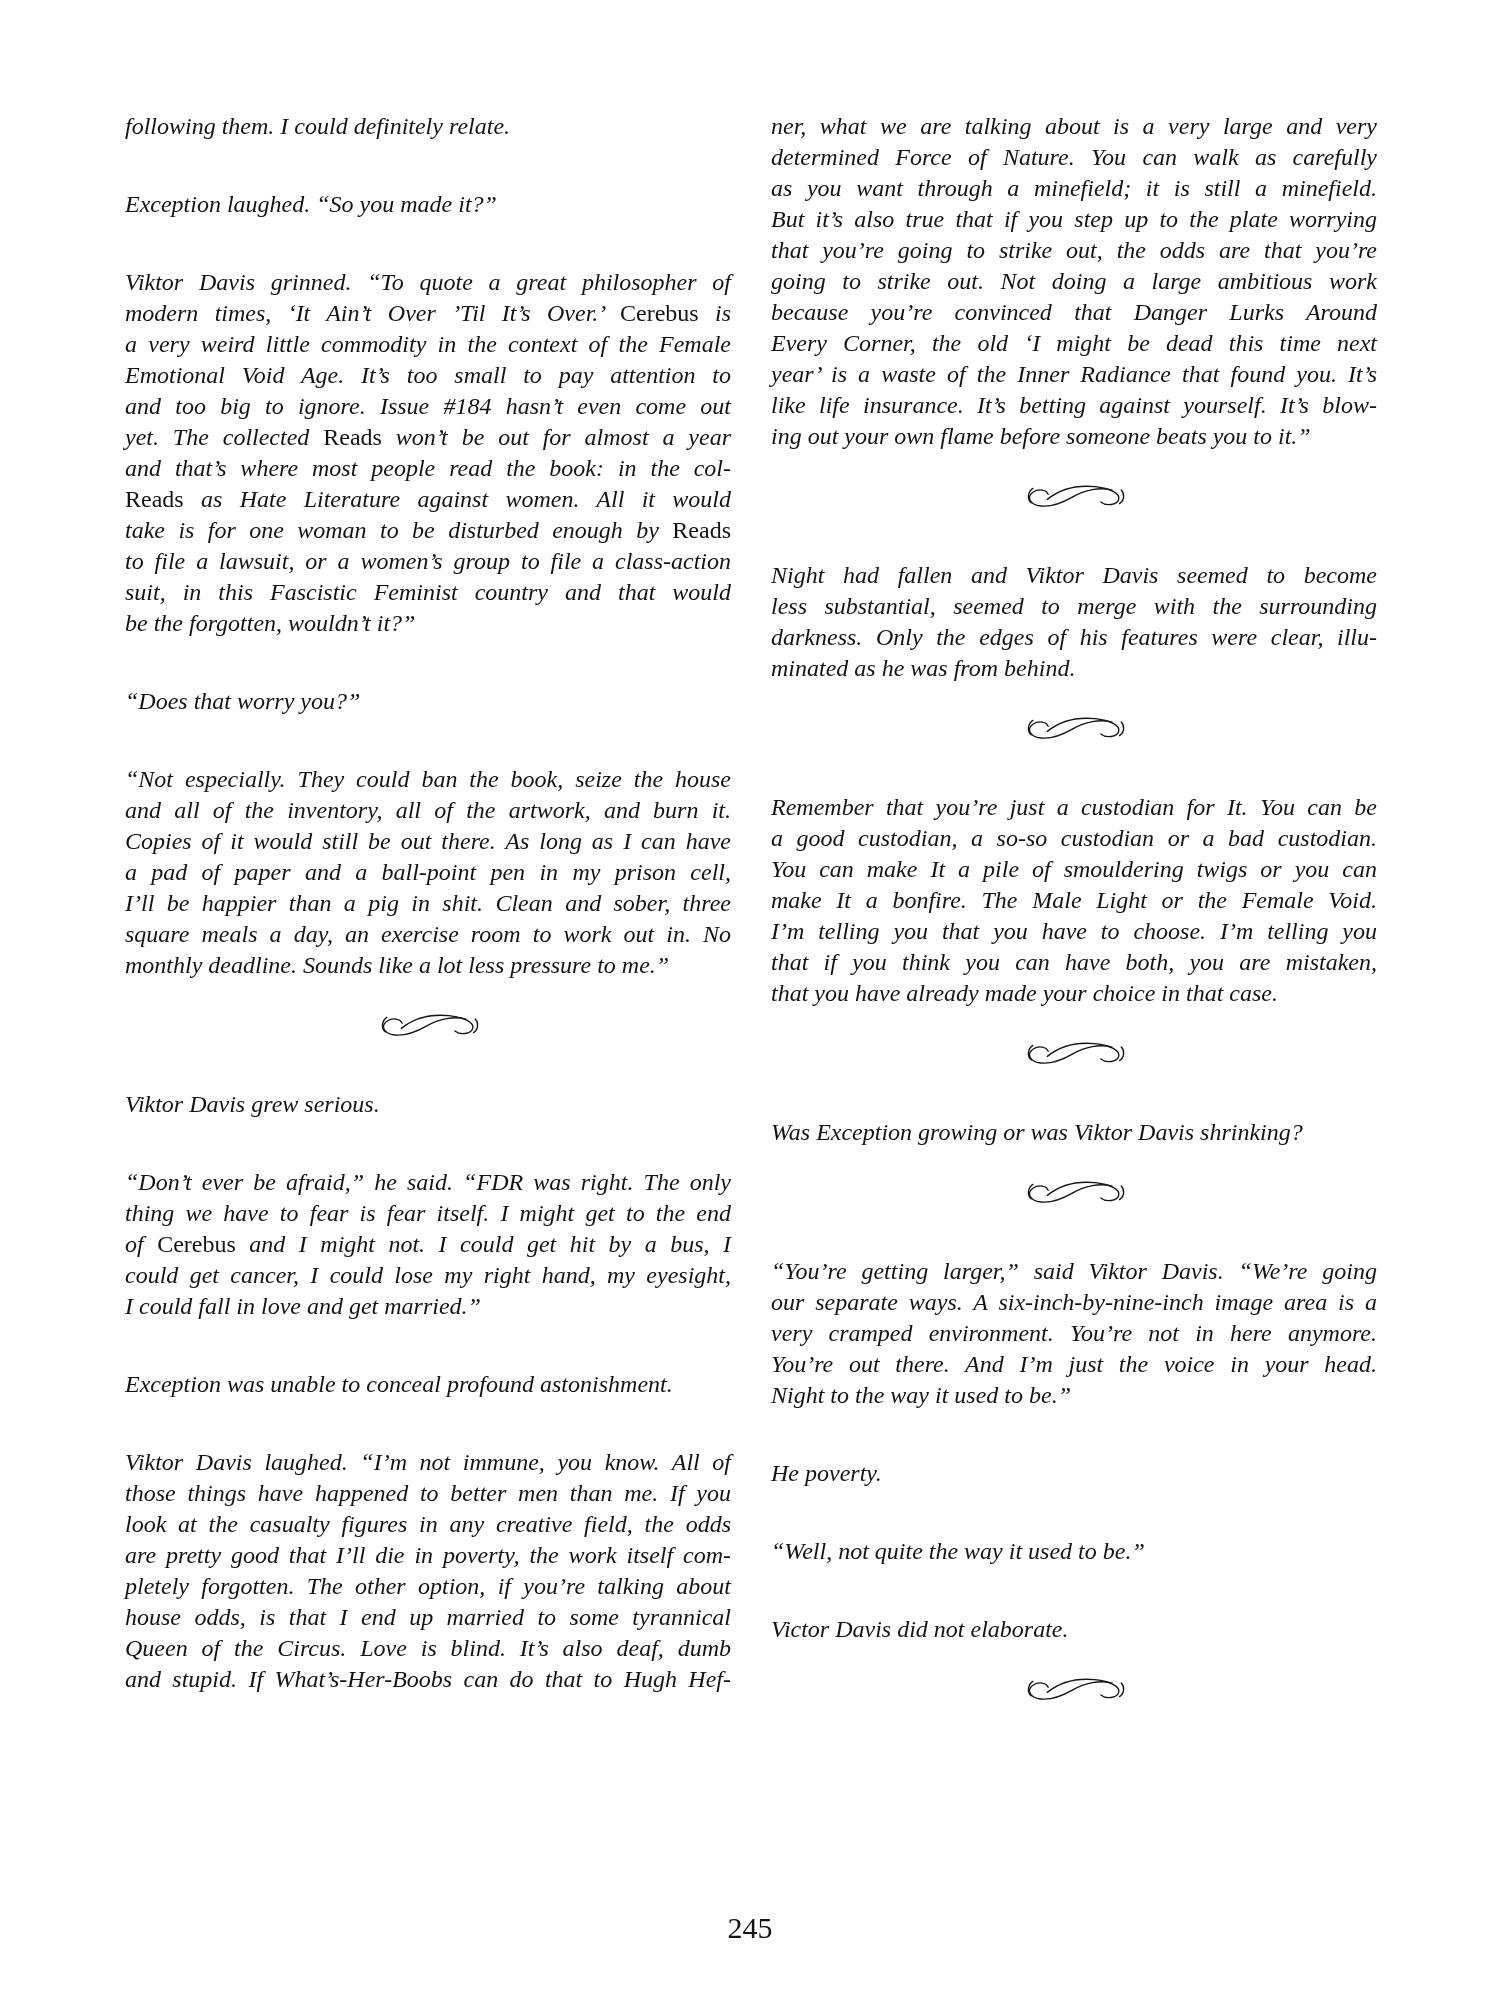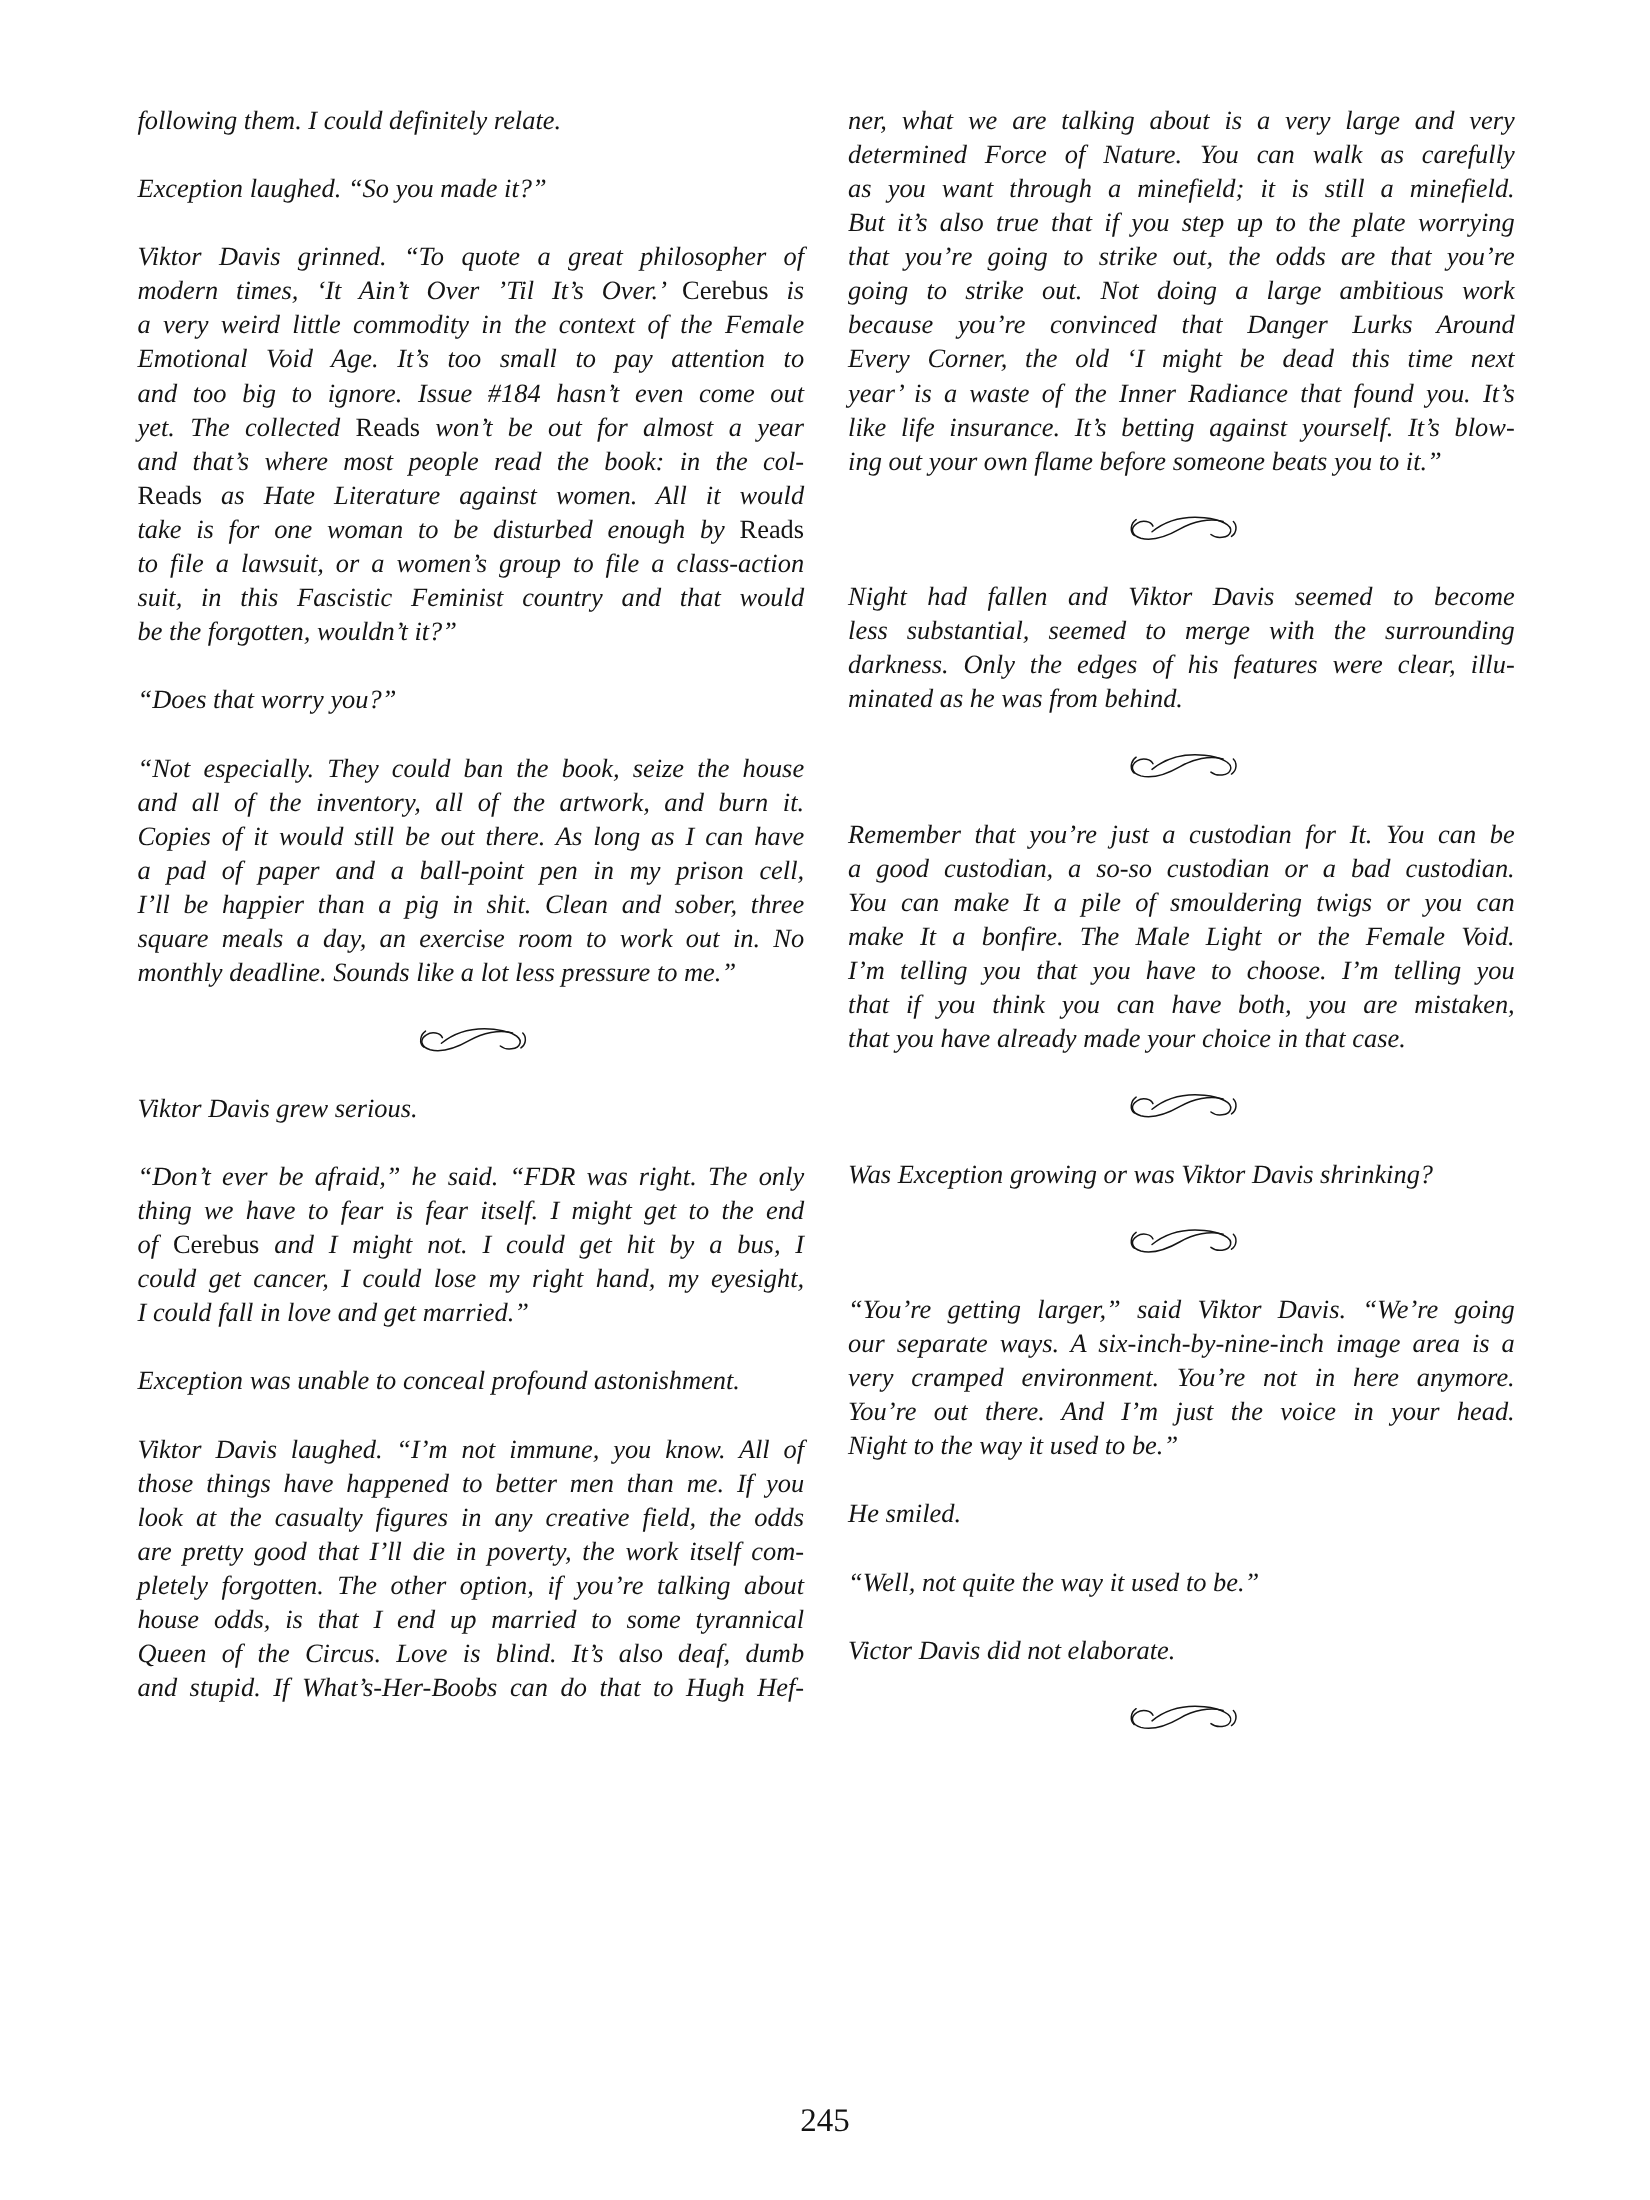--- a/index.html
+++ b/index.html
@@ -17,21 +17,21 @@
     top: 95px;
     width: 606px;
     font-style: italic;
     font-size: 24px;
     line-height: 31px;
     display: flex;
     flex-direction: column;
   }
   #left-col  { left: 125px; }
   #right-col { left: 771px; font-style: italic; }
-  .para { margin: 0 0 31px 0; }
+  .para { margin: 16px 0 31px 0; }
   .line { text-align: justify; text-align-last: justify; }
   .line.last { text-align: left; text-align-last: left; }
   .roman { font-style: normal; }
   .ornament {
     display: block;
     width: 117px;
     height: 34px;
     margin: -4px auto 31px auto;
     flex: 0 0 auto;
     align-self: center;
@@ -180,21 +180,21 @@
     </g>
   </svg>
     <div class="para">
       <div class="line">“You’re getting larger,” said Viktor Davis. “We’re going</div>
       <div class="line">our separate ways. A six-inch-by-nine-inch image area is a</div>
       <div class="line">very cramped environment. You’re not in here anymore.</div>
       <div class="line">You’re out there. And I’m just the voice in your head.</div>
       <div class="line last">Night to the way it used to be.”</div>
     </div>
     <div class="para">
-      <div class="line last">He smiled.</div>
+      <div class="line last">He poverty.</div>
     </div>
     <div class="para">
       <div class="line last">“Well, not quite the way it used to be.”</div>
     </div>
     <div class="para">
       <div class="line last">Victor Davis did not elaborate.</div>
     </div>
     <svg class="ornament" viewBox="0 0 120 40" xmlns="http://www.w3.org/2000/svg" aria-hidden="true">
     <g fill="none" stroke="#151515" stroke-width="1.6" stroke-linecap="round">
       <path d="M28,24 C44,11 64,7 84,9 C102,11 114,17 112,24 C110,31 97,32 91,27"></path>

